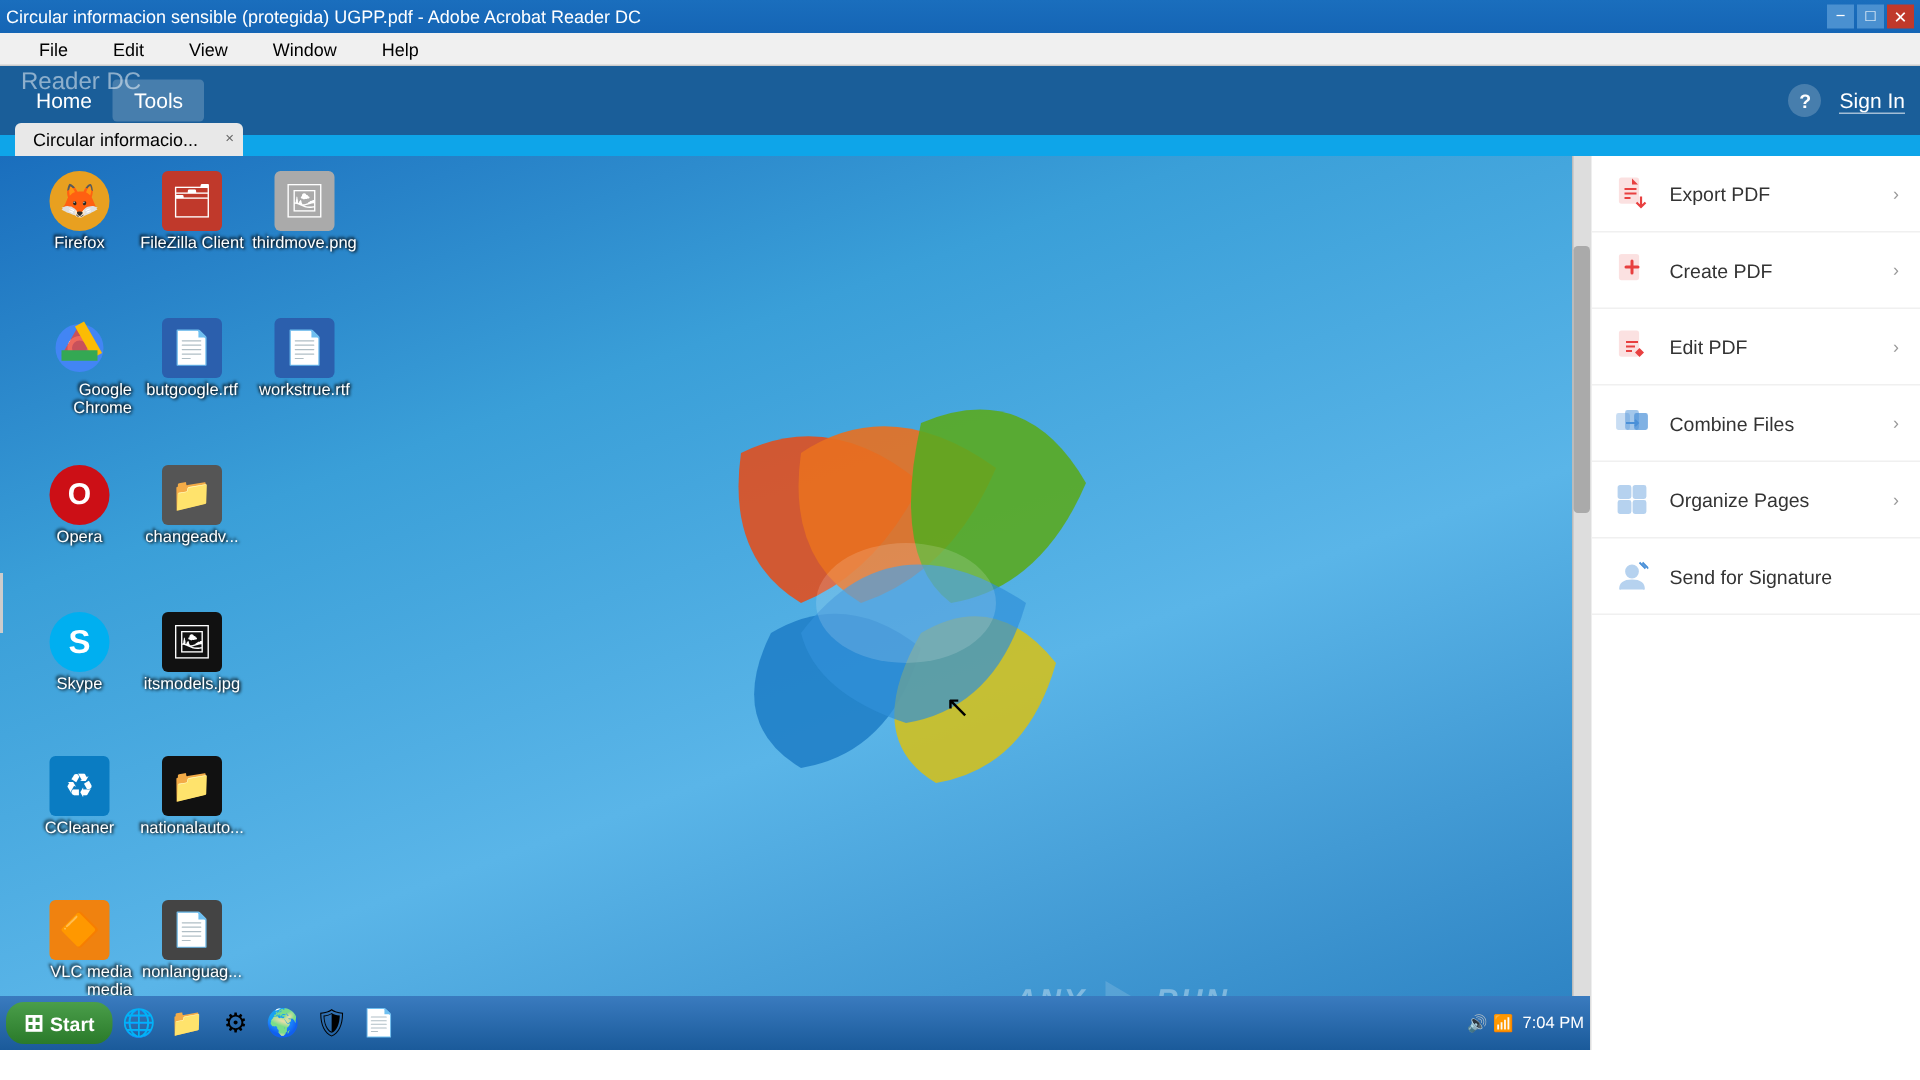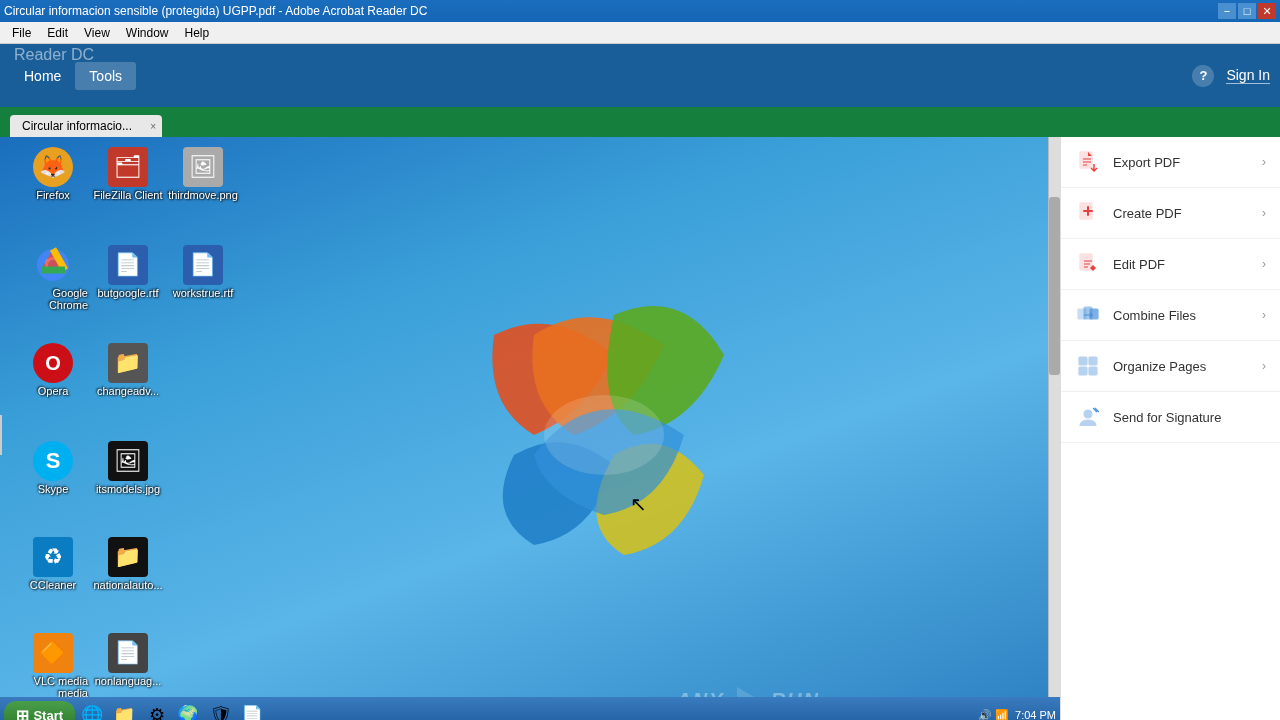--- a/index.html
+++ b/index.html
@@ -26,46 +26,46 @@
     
     #menu-bar {
       background: #f0f0f0;
       height: 22px;
       display: flex;
       align-items: center;
       padding: 0 4px;
       border-bottom: 1px solid #ccc;
       font-size: 12px;
     }
-    #menu-bar span { padding: 2px 8px; cursor: pointer; }
+    #menu-bar span { padding: 2px 8px; cursor: pointer; margin-left: 14px; }
 
     
     #toolbar {
       background: #1a5e99;
-      height: 63px;
+      height: 46px;
       display: flex;
       align-items: center;
       padding: 0 10px;
       gap: 0;
       justify-content: space-between;
     }
     .toolbar-btn {
       color: white;
       padding: 6px 14px;
       cursor: pointer;
       font-size: 14px;
       border-radius: 3px;
       display: flex; align-items: center; gap: 4px;
     }
     .toolbar-btn.active { background: rgba(255,255,255,0.2); }
 
     
     #tab-bar {
-      background: #15803d;
-      height: 30px;
+      background: #0ea5e9;
+      height: 14px;
       display: flex;
       align-items: flex-end;
       padding: 0 10px;
     }
     .tab {
       background: #e8e8e8;
       padding: 4px 30px 4px 12px;
       border-radius: 4px 4px 0 0;
       font-size: 12px;
       cursor: pointer;

